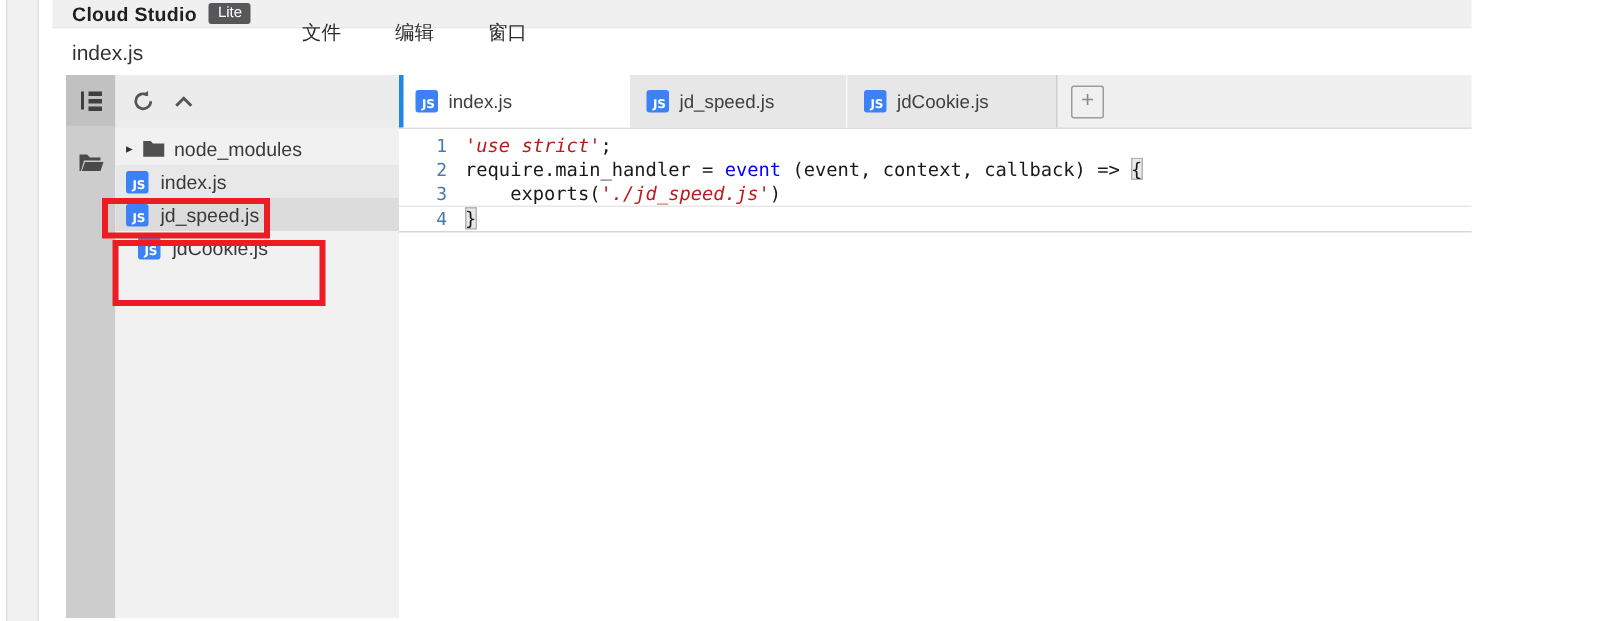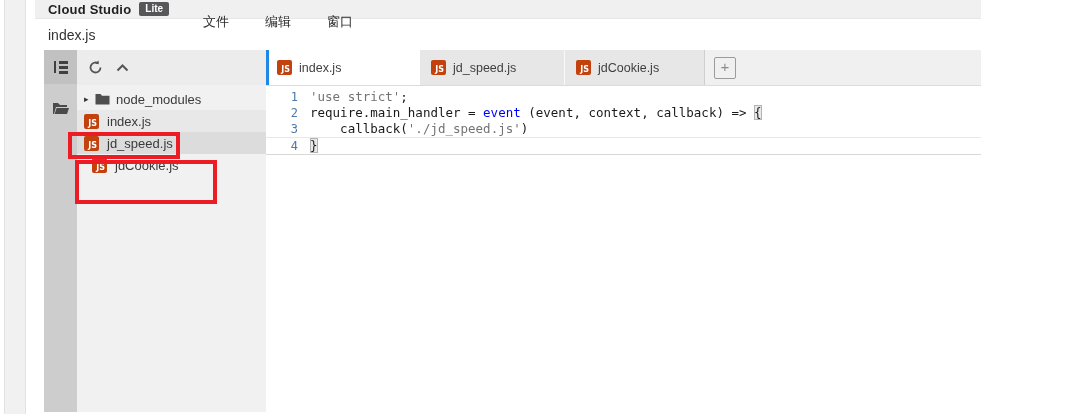--- a/index.html
+++ b/index.html
@@ -8,21 +8,21 @@
   
   .left-strip{position:absolute;left:4px;top:0;width:20px;height:414px;background:#f1f1f1;
     border-left:1px solid #e2e2e2;border-right:1px solid #e2e2e2;}
 
   
   #app{position:absolute;left:35px;top:0;width:1027px;height:412px;}
 
   .header{height:18px;background:#f0f0f1;display:flex;align-items:center;padding-left:13px;
     border-bottom:1px solid #e7e7e8;}
   .brand{font-weight:bold;font-size:13px;color:#1f1f1f;letter-spacing:.2px;}
-  .badge{background:#57575a;color:#fff;font-size:10px;font-weight:bold;padding:1px 6px;
+  .badge{background:#57575a;color:#fff;font-size:10px;font-weight:normal;padding:1px 6px;
     border-radius:2px;margin-left:8px;line-height:12px;}
   .menus{display:flex;margin-left:16px;}
   .menu-item{font-size:13px;color:#2b2b2b;padding:0 18px;cursor:default;margin-top:25px;}
 
   .breadcrumb-bar{height:31px;background:#fff;display:flex;align-items:center;
     padding-left:13px;font-size:14px;color:#333;}
 
   .body{position:absolute;top:50px;left:0;right:0;bottom:0;display:flex;}
   .gutter-gap{width:9px;background:#fff;flex:none;}
 
@@ -33,21 +33,21 @@
 
   .explorer{width:189px;background:#f1f1f2;flex:none;}
   .ex-toolbar{height:35px;background:#ececec;display:flex;align-items:center;padding-left:11px;gap:13px;}
   .tree{padding-top:3px;}
   .tree-row{height:22px;display:flex;align-items:center;font-size:13px;color:#3a3a3a;padding-left:7px;}
   .tree-row.open{background:#e8e8e8;}
   .tree-row.selected{background:#dcdcdc;}
   .tree-row.extra-indent{padding-left:15px;}
   .tw-arrow{width:11px;font-size:9px;color:#333;flex:none;}
   .folder-glyph{margin-right:6px;display:flex;align-items:center;}
-  .js-badge{width:15px;height:15px;background:#c2410c;border-radius:2px;color:#fff;font-size:8px;
+  .js-badge{width:15px;height:15px;background:#3b82f6;border-radius:2px;color:#fff;font-size:8px;
     font-weight:bold;display:flex;align-items:flex-end;justify-content:flex-end;
     padding:0 2px 1px 0;box-sizing:border-box;margin-right:8px;flex:none;
     font-family:"DejaVu Sans",sans-serif;}
 
   .editor{flex:1;background:#fff;display:flex;flex-direction:column;min-width:0;}
   .tabbar{height:35px;background:#f0f0f1;display:flex;border-bottom:1px solid #dcdcdc;flex:none;}
   .tab{display:flex;align-items:center;padding-left:11px;font-size:12.5px;color:#3f3f3f;
     background:#e7e7e7;border-right:1px solid #f9f9f9;box-sizing:border-box;cursor:default;}
   .tab:nth-child(1){width:154px;}
   .tab:nth-child(2){width:145px;}
@@ -58,21 +58,21 @@
   .add-btn{width:20px;height:20px;border:1px solid #9b9b9b;border-radius:2px;color:#8b8b8b;
     font-size:15px;line-height:18px;text-align:center;margin:7px 0 0 9px;flex:none;}
 
   .code-area{flex:1;position:relative;font-family:"DejaVu Sans Mono",monospace;
     font-size:12.5px;line-height:16px;padding-top:3px;}
   .code-line{display:flex;height:16px;align-items:center;}
   .code-line.current{border-top:1px solid #e8e8e8;border-bottom:1px solid #d8d8d8;}
   .lineno{width:44px;text-align:right;padding-right:12px;color:#4a7aa8;box-sizing:border-box;
     flex:none;font-size:12px;}
   .code-text{white-space:pre;color:#1a1a1a;}
-  .tok-str{color:#737373;}
+  .tok-str{color:#b91c1c;font-style:italic;}
   .tok-kw{color:#0000ff;}
   .tok-brk{background:#e9e9e9;box-shadow:inset 0 0 0 1px #b3b3b3;}
 
   .minimap{position:absolute;top:2px;right:2px;width:46px;}
   .mm-line{height:2px;margin-bottom:2px;display:flex;}
   .mm-seg{height:2px;}
 
   .anno{position:absolute;border:4px solid #ec1c24;box-sizing:border-box;pointer-events:none;}
   #anno1{left:33px;top:82px;width:112px;height:27px;}
   #anno2{left:40px;top:110px;width:142px;height:44px;}
@@ -186,21 +186,21 @@
               <div class="code-line">
                 <span class="lineno">1</span>
                 <span class="code-text"><span class="tok-str">'use strict'</span><span>;</span></span>
               </div>
               <div class="code-line">
                 <span class="lineno">2</span>
                 <span class="code-text"><span>require.main_handler = </span><span class="tok-kw">event</span><span> (event, context, callback) =&gt; </span><span class="tok-brk">{</span></span>
               </div>
               <div class="code-line">
                 <span class="lineno">3</span>
-                <span class="code-text"><span>    callback(</span><span class="tok-str">'./jd_speed.js'</span><span>)</span></span>
+                <span class="code-text"><span>    exports(</span><span class="tok-str">'./jd_speed.js'</span><span>)</span></span>
               </div>
               <div class="code-line current">
                 <span class="lineno">4</span>
                 <span class="code-text"><span class="tok-brk">}</span></span>
               </div>
             </div>
           <div class="minimap">
               <div class="mm-line">
                 <span class="mm-seg" style="width: 8.64px; background: rgb(207, 138, 138);"></span>
                 <span class="mm-seg" style="width: 0.72px; background: rgb(138, 138, 138);"></span>

